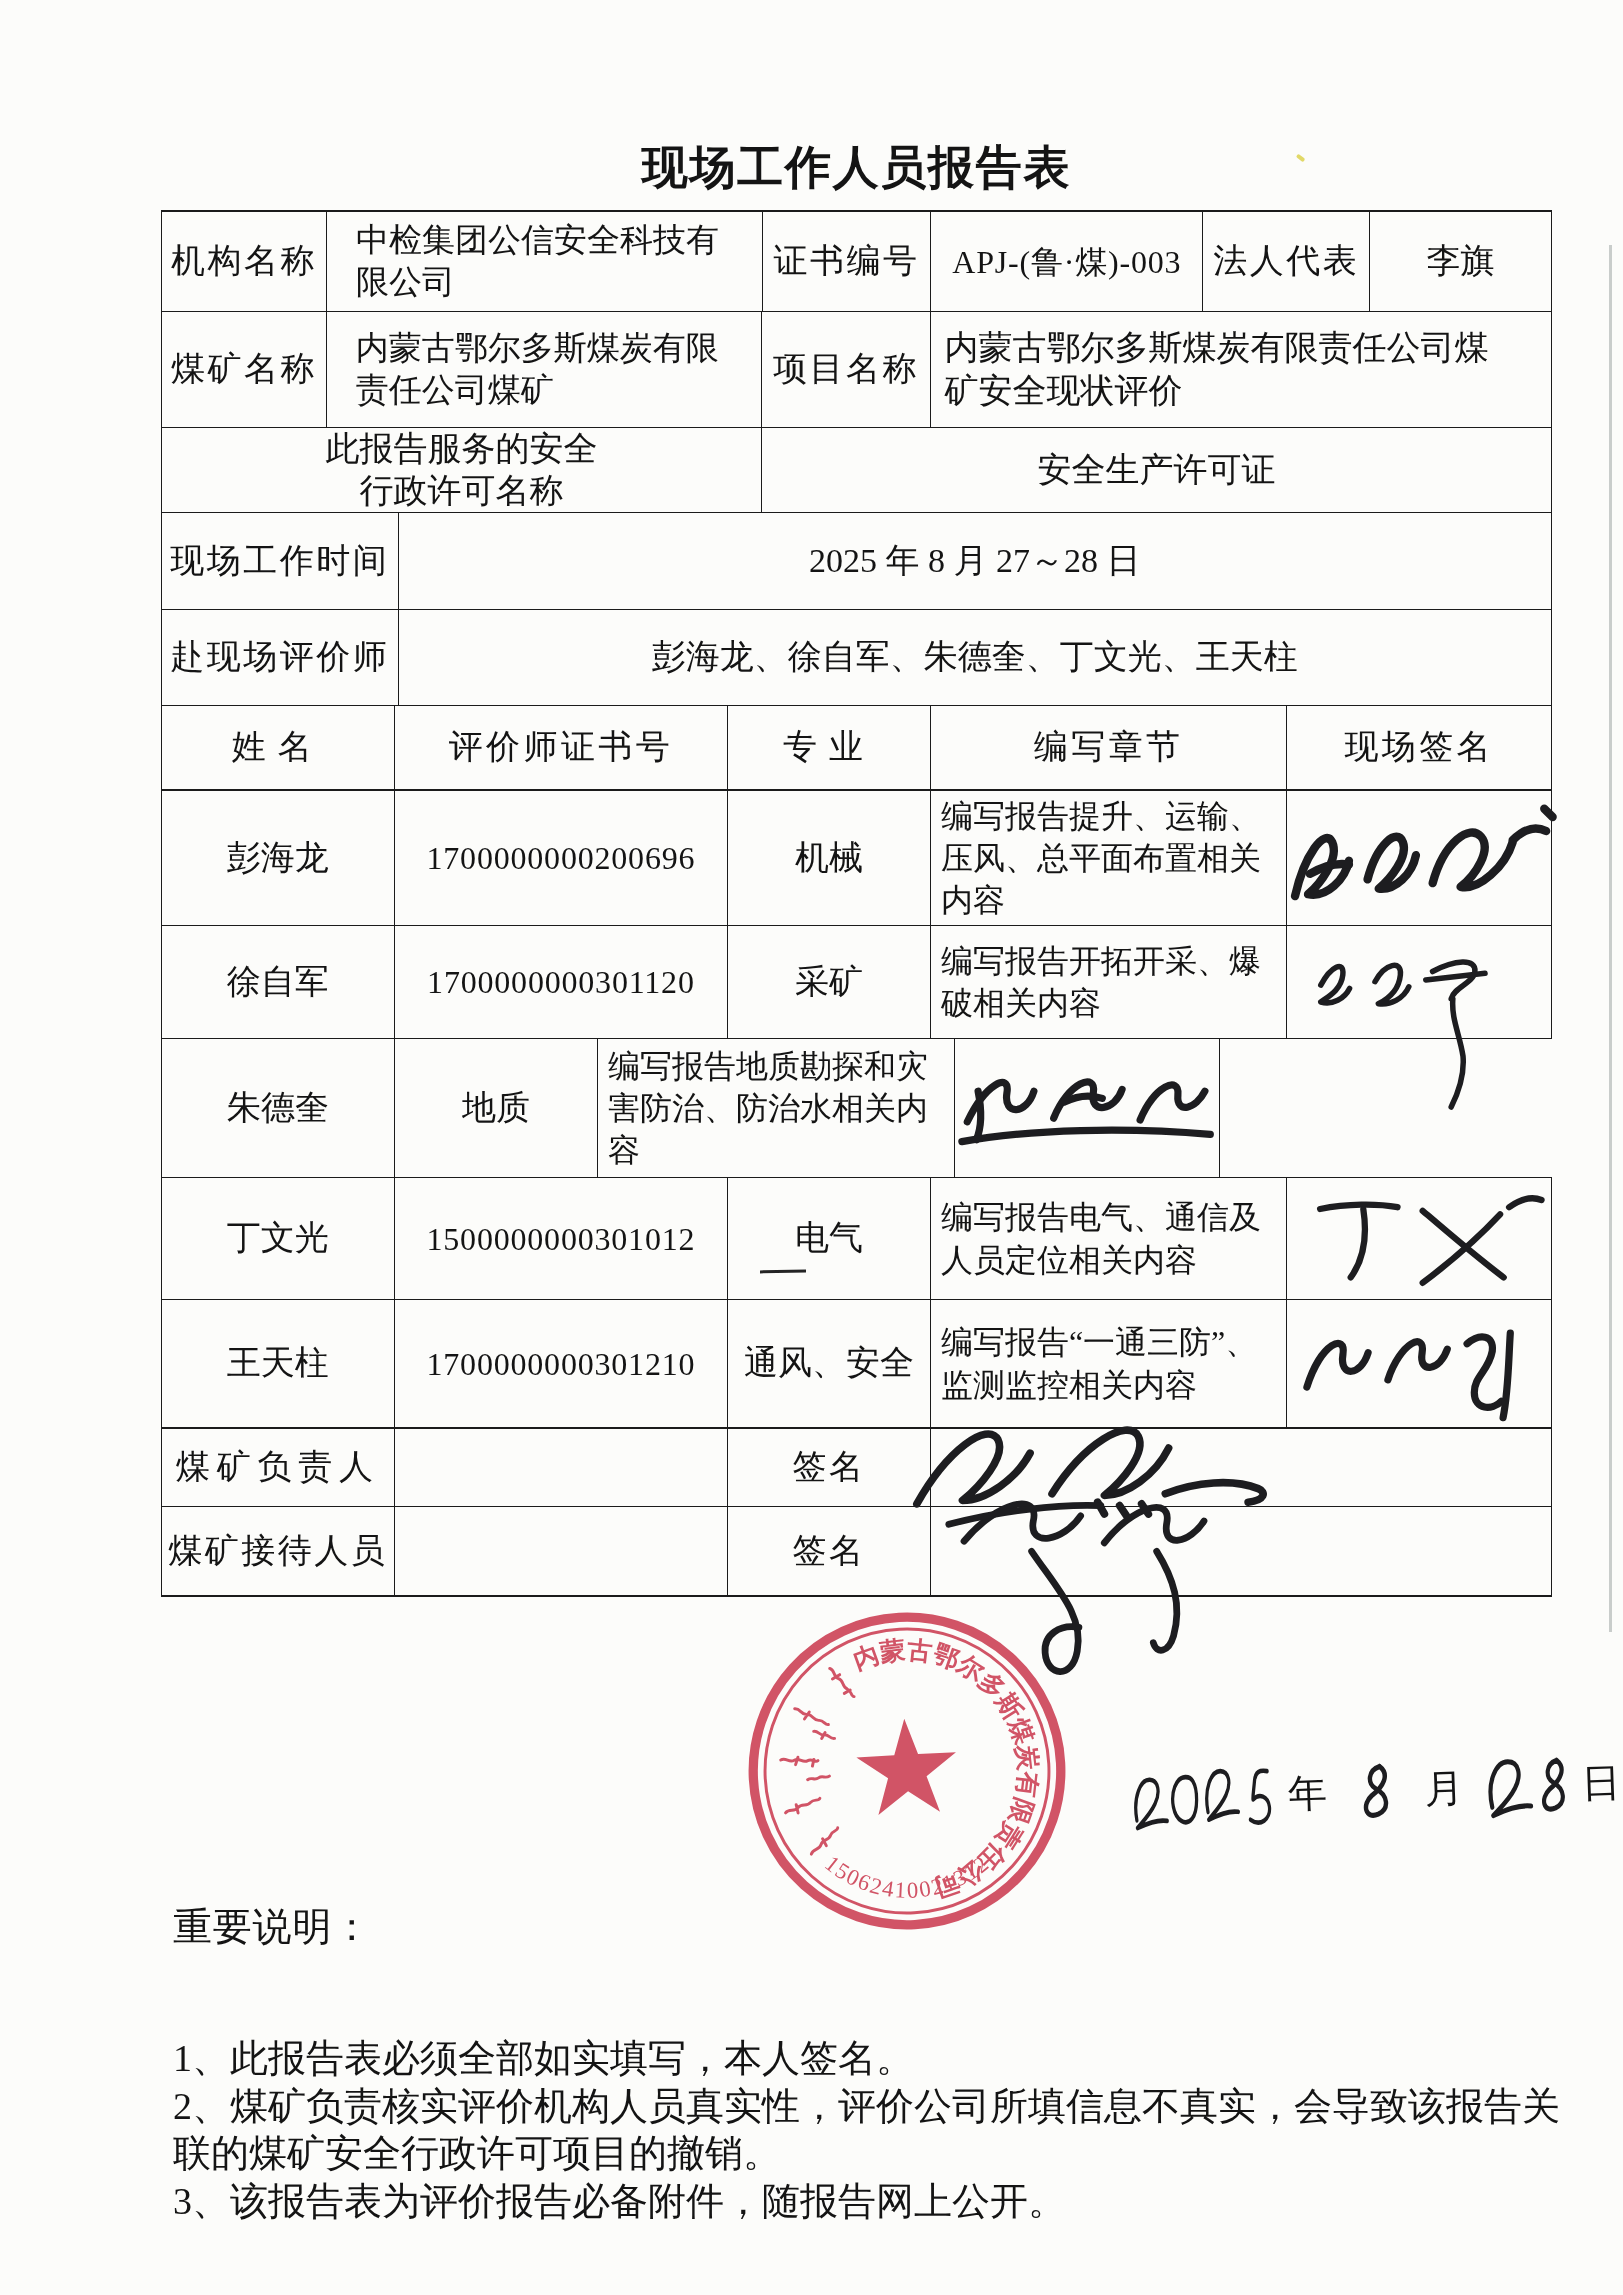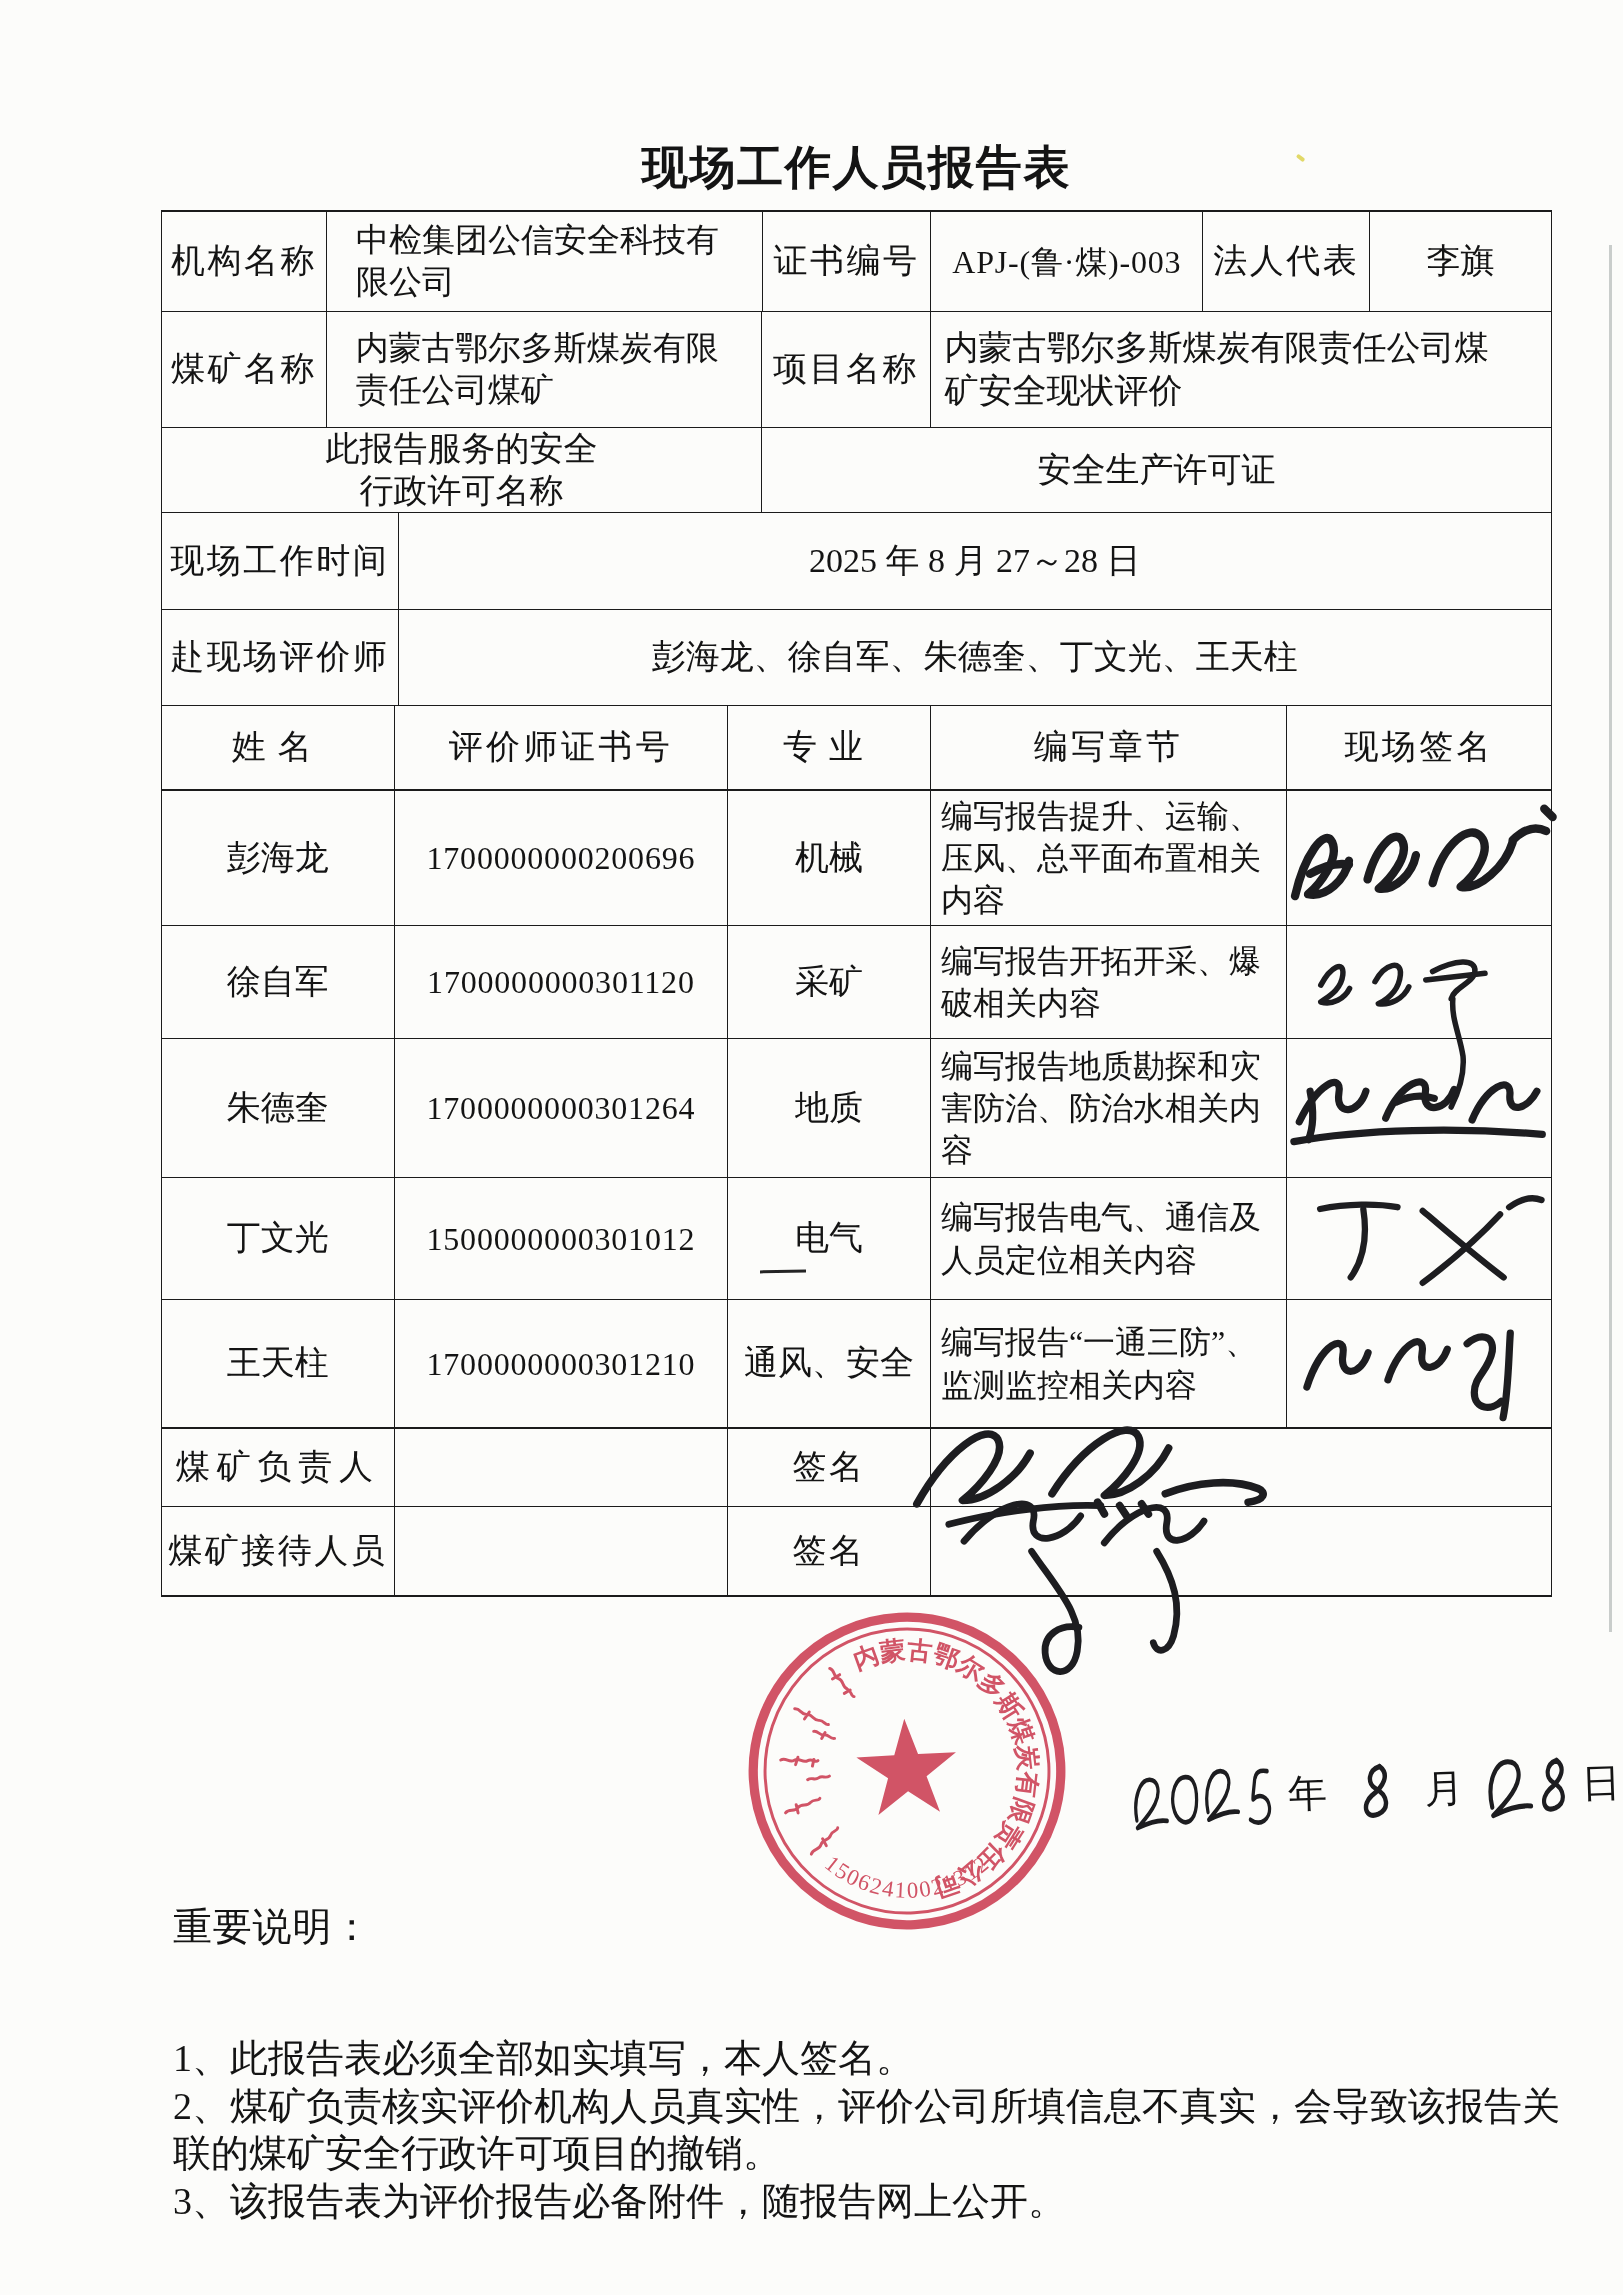--- a/index.html
+++ b/index.html
@@ -167,21 +167,20 @@
             <path d="M166,56 C192,42 218,40 216,56 C214,70 192,74 188,88"></path>
             <path d="M158,66 L228,58"></path>
             <path d="M190,88 C188,112 198,130 202,156 C204,180 196,200 188,216"></path>
           </g>
         </svg>
       </div>
     </div>
 
     <div class="tr r9">
       <div class="td pA">朱德奎</div>
-      <div class="td pB num">1700000000301264</div>
       <div class="td pC">地质</div>
       <div class="td pD left chapters wrapcell">
           <span>编写报告地质勘探和灾害防治、防治水相关内容</span>
         </div>
       <div class="td pE sigcell">
         <svg style="left:-12px;top:0px;width:279px;height:135px" viewBox="0 0 300 150">
           <g class="ink" stroke-width="8">
             <path d="M22,92 C42,50 70,36 66,60 C62,86 88,84 96,58"></path>
             <path d="M34,58 C38,78 38,98 32,112"></path>
             <path d="M118,88 C134,48 166,36 162,60 C158,84 186,80 194,56"></path>

